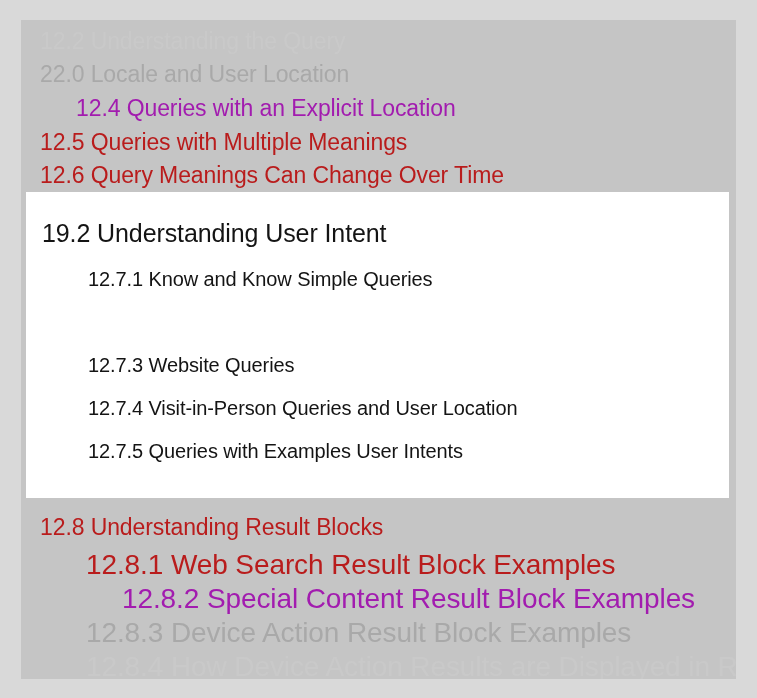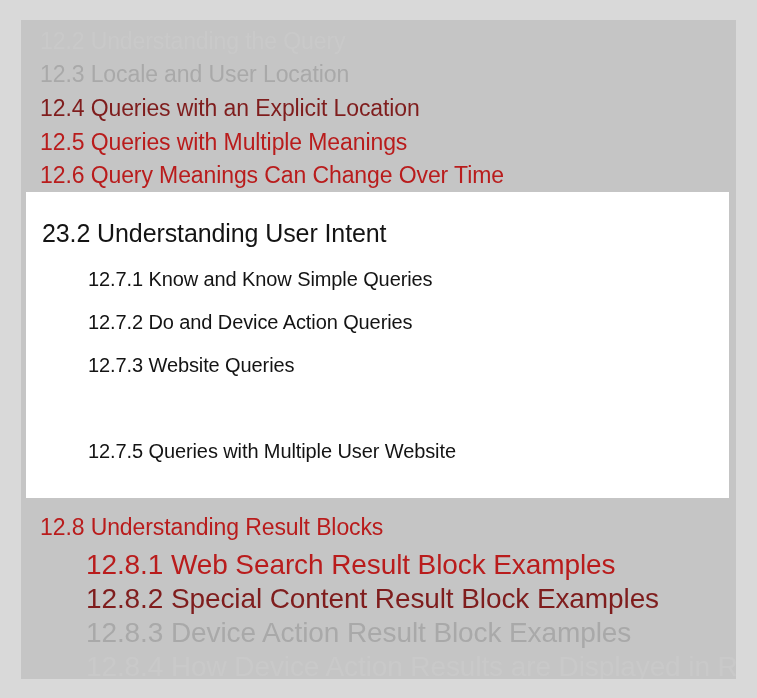--- a/index.html
+++ b/index.html
@@ -75,50 +75,50 @@
   }
   .hl-l2 {
     font-size: 20px;
     left: 62px;          
     color: #141414;
   }
 
   
   .fade-0   { color: #c9c9c9; }
   .fade-1   { color: #a9a9a9; }
-  .fade-2   { color: #7f1d1d; }
+  .fade-2   { color: #a21caf; margin-left: 36px; }
   .fade-3   { color: #b91c1c; }
   .fade-4   { color: #b91c1c; }
 </style>
 </head>
 <body>
 
 <div id="doc-frame">
 
   <div id="dimmed-page">
 
     <div>
       <div class="toc-line dim-l1 fade-0" style="top:8px;">12.2 Understanding the Query</div>
-      <div class="toc-line dim-l1 fade-1" style="top:41px;">12.3 Locale and User Location</div>
+      <div class="toc-line dim-l1 fade-1" style="top:41px;">22.0 Locale and User Location</div>
       <div class="toc-line dim-l1 fade-2" style="top:75px;">12.4 Queries with an Explicit Location</div>
       <div class="toc-line dim-l1 fade-3" style="top:109px;">12.5 Queries with Multiple Meanings</div>
       <div class="toc-line dim-l1 fade-4" style="top:142px;">12.6 Query Meanings Can Change Over Time</div>
     </div>
 
     <div>
       <div class="toc-line dim-l1 fade-4" style="top:494px;">12.8 Understanding Result Blocks</div>
       <div class="toc-line dim-l2 fade-3" style="top:529px;">12.8.1 Web Search Result Block Examples</div>
       <div class="toc-line dim-l2 fade-2" style="top:563px;">12.8.2 Special Content Result Block Examples</div>
       <div class="toc-line dim-l2 fade-1" style="top:597px;">12.8.3 Device Action Result Block Examples</div>
       <div class="toc-line dim-l2 fade-0" style="top:631px;">12.8.4 How Device Action Results are Displayed in Rating Tasks</div>
     </div>
 
   </div>
 
   <div id="highlight-card">
-    <div class="toc-line hl-l1" style="top:27px;">23.2 Understanding User Intent</div>
+    <div class="toc-line hl-l1" style="top:27px;">19.2 Understanding User Intent</div>
     <div class="toc-line hl-l2" style="top:76px;">12.7.1 Know and Know Simple Queries</div>
-    <div class="toc-line hl-l2" style="top:119px;">12.7.2 Do and Device Action Queries</div>
     <div class="toc-line hl-l2" style="top:162px;">12.7.3 Website Queries</div>
-    <div class="toc-line hl-l2" style="top:248px;">12.7.5 Queries with Multiple User Website</div>
+    <div class="toc-line hl-l2" style="top:205px;">12.7.4 Visit-in-Person Queries and User Location</div>
+    <div class="toc-line hl-l2" style="top:248px;">12.7.5 Queries with Examples User Intents</div>
   </div>
 
 </div>
 
 </body></html>

